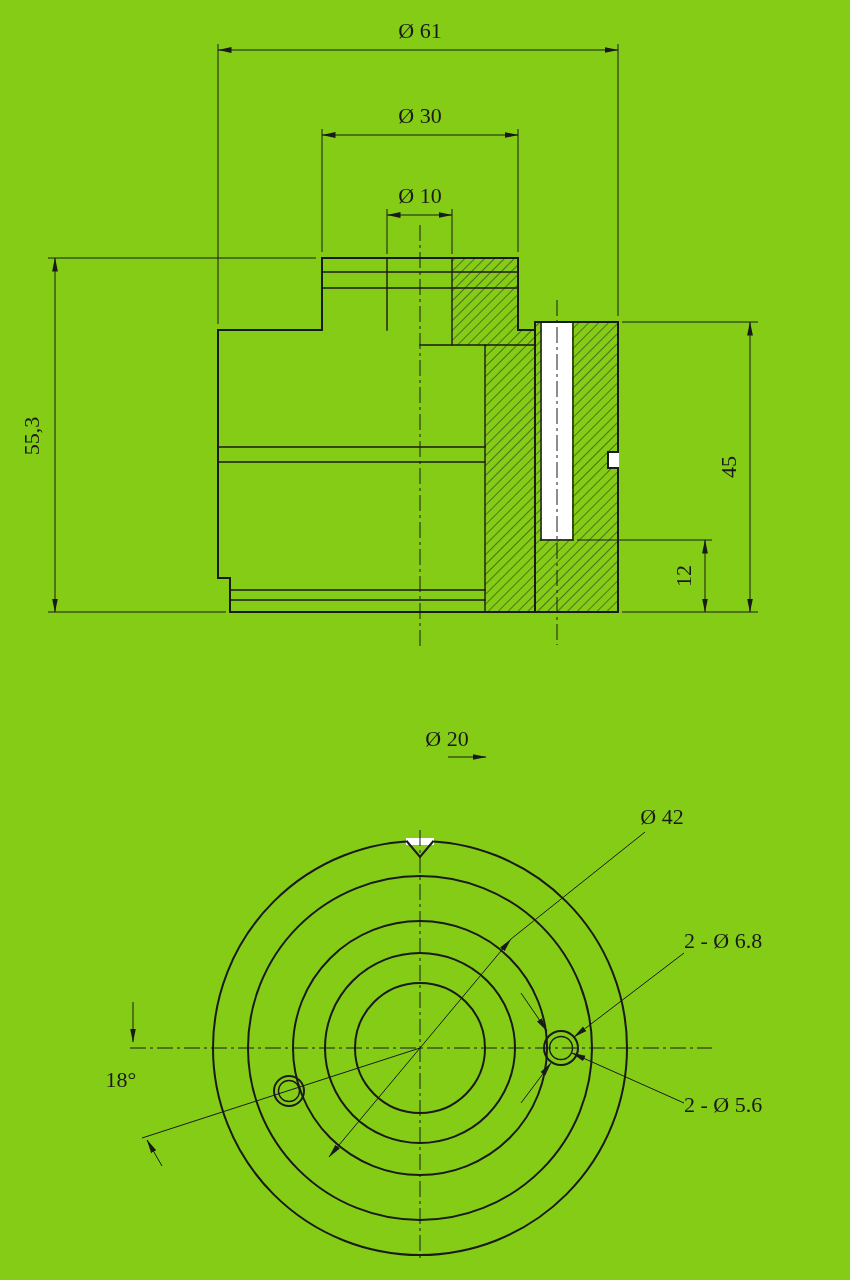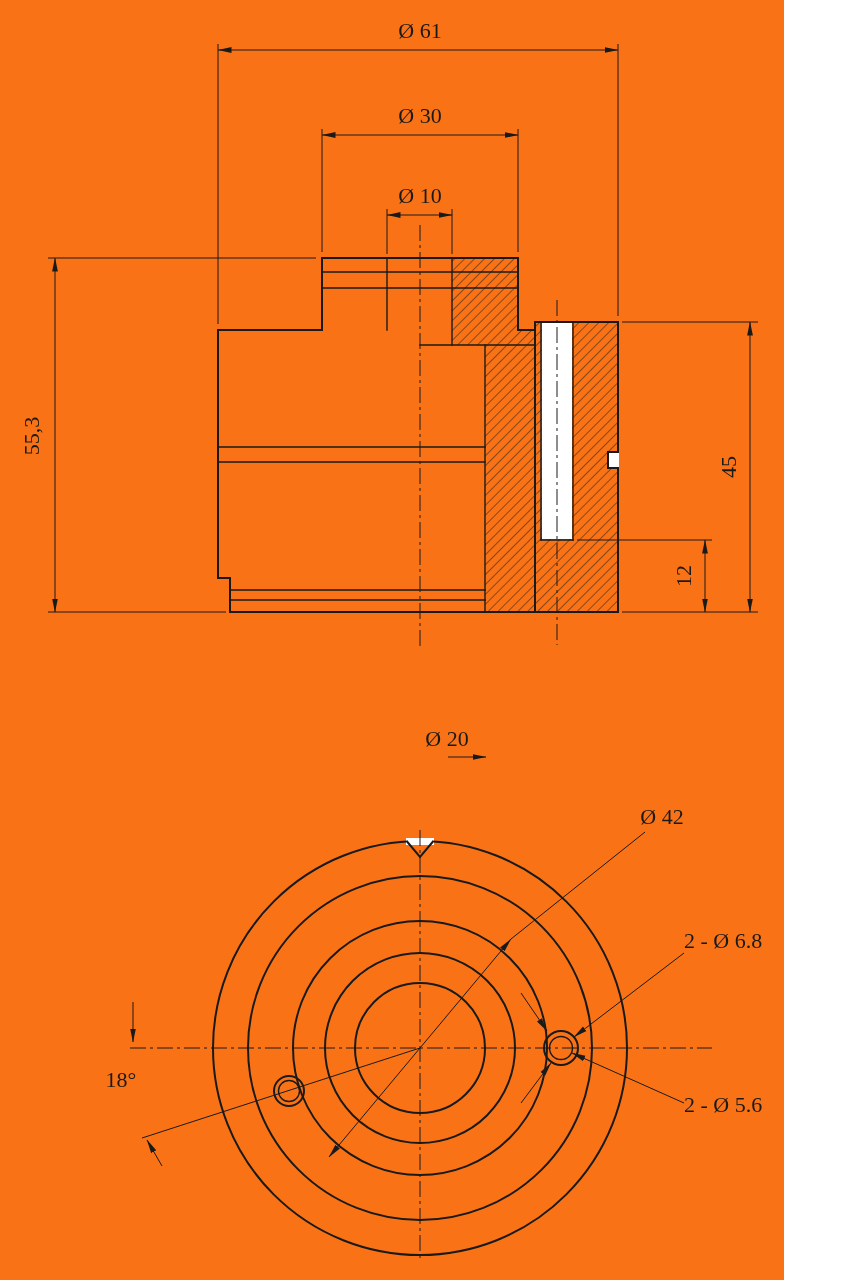--- a/index.html
+++ b/index.html
@@ -1,16 +1,16 @@
 <!DOCTYPE html>
 <html><head>
 <meta charset="utf-8">
 <style>
   html,body{margin:0;padding:0;background:#ffffff;}
-  .page{width:784px;height:1280px;background:#f97316;position:relative;overflow:hidden;}
+  .page{width:850px;height:1280px;background:#84cc16;position:relative;overflow:hidden;}
   svg{display:block;}
   .outline{stroke:#1a1a1a;stroke-width:2;fill:none;stroke-linecap:square;}
   .detail{stroke:#1a1a1a;stroke-width:1.4;fill:none;stroke-linecap:square;}
   .thin{stroke:#1a1a1a;stroke-width:1;fill:none;}
   .cl{stroke:#1a1a1a;stroke-width:1;fill:none;stroke-dasharray:16 4 3 4;}
   .hatched{fill:url(#hatch);stroke:none;}
   .mask{fill:#ffffff;stroke:none;}
   text{font-family:"Liberation Serif", serif;font-size:22px;fill:#1a1a1a;}
   .mid{text-anchor:middle;}
 </style>

